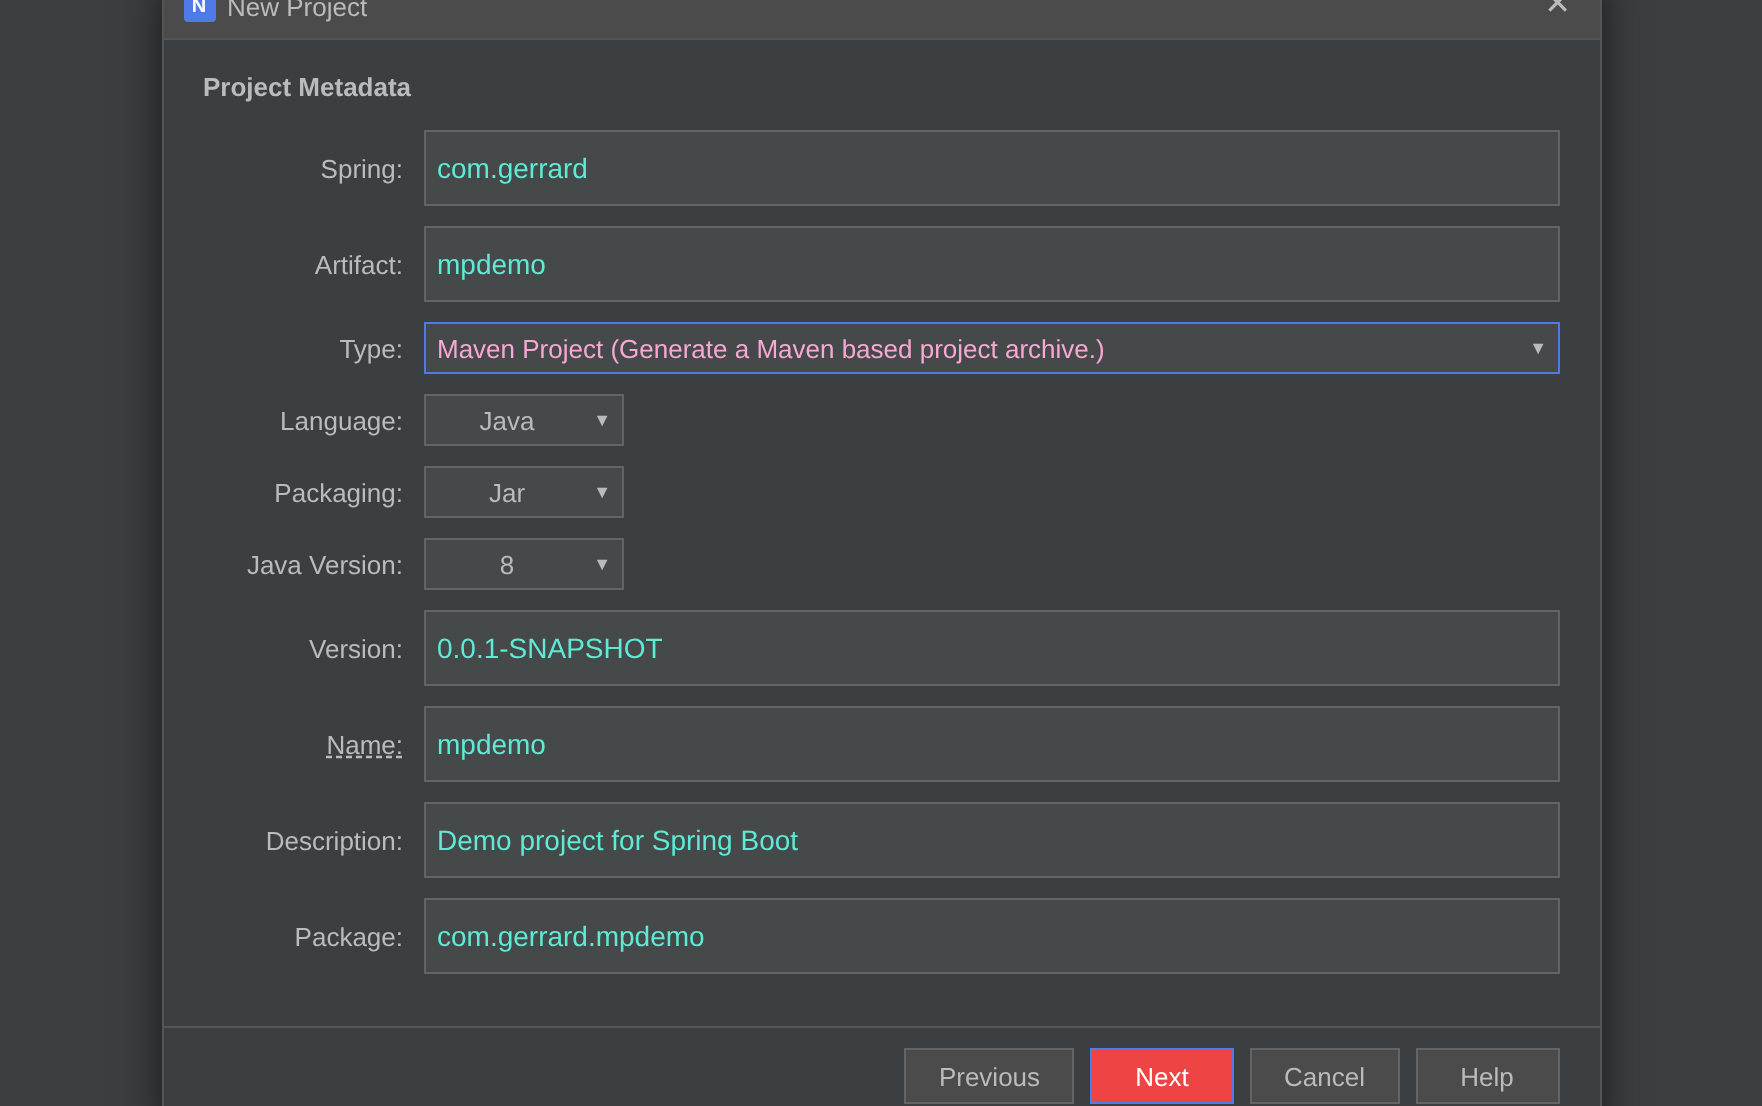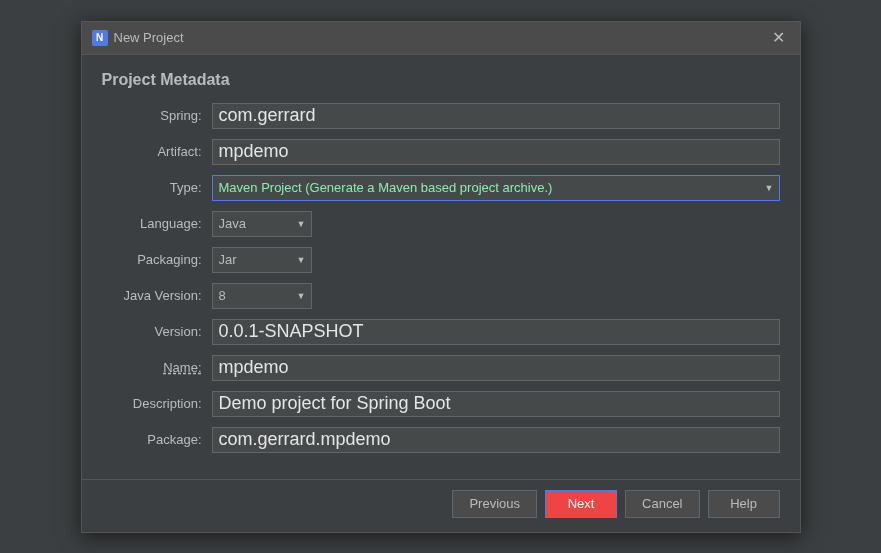--- a/index.html
+++ b/index.html
@@ -72,21 +72,21 @@
       padding: 2px 4px;
     }
 
     .dialog-body {
       padding: 16px 20px;
       flex: 1;
     }
 
     .section-title {
       color: #bbbbbb;
-      font-size: 16px;
+      font-size: 13px;
       font-weight: bold;
       margin-bottom: 14px;
     }
 
     .form-row {
       display: flex;
       align-items: center;
       margin-bottom: 10px;
     }
 
@@ -101,24 +101,24 @@
 
     .form-label.underline {
       text-decoration: underline;
       text-decoration-style: dashed;
     }
 
     .form-input {
       flex: 1;
       background: #45494a;
       border: 1px solid #646464;
-      color: #e5e5e5;
-      font-size: 18px;
+      color: #5eead4;
+      font-size: 14px;
       padding: 3px 6px;
-      height: 26px;
+      height: 38px;
       outline: none;
     }
 
     .form-select {
       background: #45494a;
       border: 1px solid #646464;
       color: #bbbbbb;
       font-size: 13px;
       padding: 3px 6px;
       height: 26px;
@@ -160,32 +160,33 @@
       right: 6px;
       top: 50%;
       transform: translateY(-50%);
       pointer-events: none;
     }
 
     .type-select {
       width: 100%;
       background: #45494a;
       border: 1px solid #4f7be8;
-      color: #86efac;
+      color: #f9a8d4;
       font-size: 13px;
       padding: 3px 23px 3px 6px;
       height: 26px;
       outline: none;
       cursor: pointer;
       appearance: none;
       -webkit-appearance: none;
     }
 
     .small-select {
       width: 100px;
+      text-align: center;
     }
 
     .dialog-footer {
       display: flex;
       justify-content: flex-end;
       align-items: center;
       padding: 10px 20px 14px;
       gap: 8px;
       border-top: 1px solid #555555;
     }

